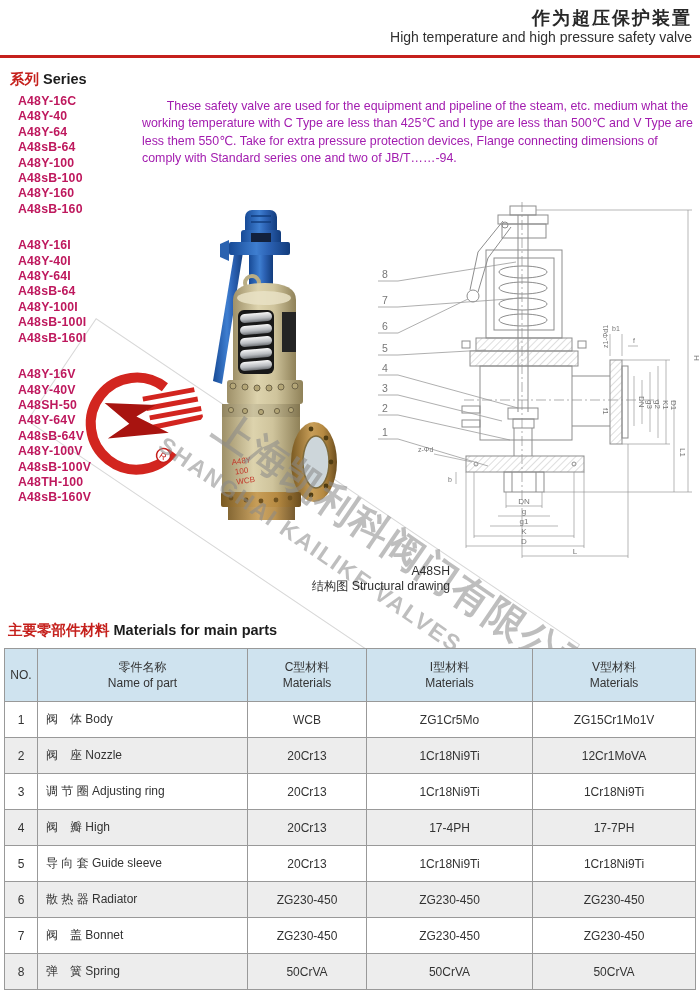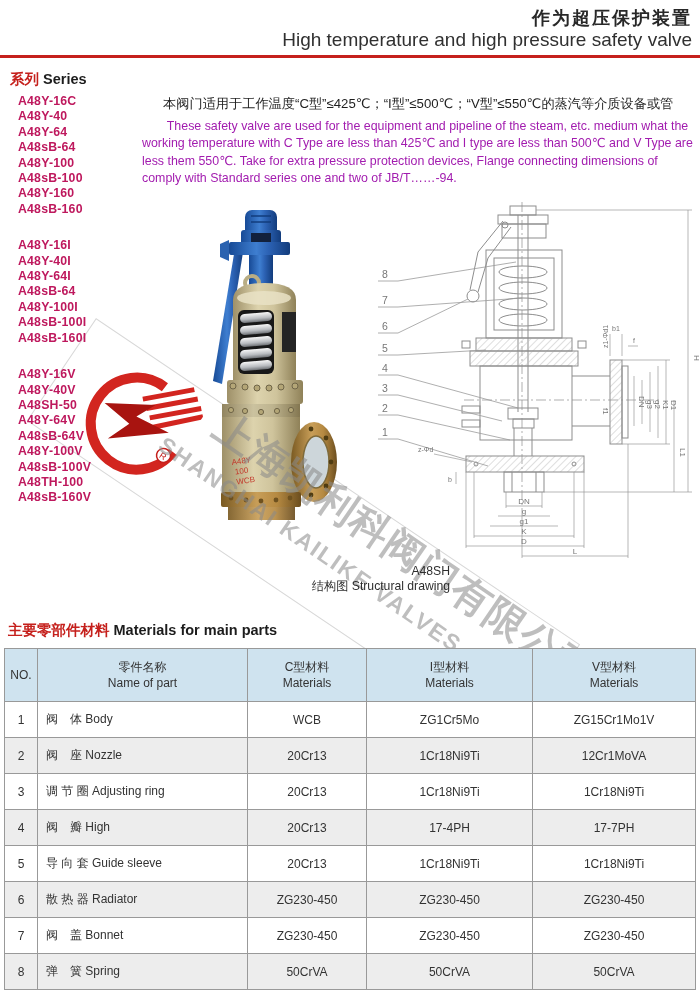--- a/index.html
+++ b/index.html
@@ -5,21 +5,21 @@
   * { margin:0; padding:0; box-sizing:border-box; }
   html,body { width:700px; height:1001px; }
   body {
     position:relative; background:#fff; overflow:hidden;
     font-family:"Liberation Sans","DejaVu Sans",sans-serif; color:#222;
   }
   .abs { position:absolute; }
 
   
   .title-zh { top:6px; right:8px; font-size:18px; font-weight:bold; color:#282828; letter-spacing:2px; z-index:4; }
-  .title-en { top:29px; right:8px; font-size:19px; color:#303030; z-index:4; }
+  .title-en { top:29px; right:8px; font-size:14px; color:#303030; z-index:4; }
   .red-rule { top:55px; left:0; width:700px; height:3px; background:#c5201c; z-index:4; }
 
   
   .sec-head { font-weight:bold; font-size:14.5px; color:#1c1c1c; z-index:4; }
   .sec-head .zh { color:#c5201c; }
   .series-head { top:70px; left:10px; }
   .materials-head { top:621px; left:8px; }
 
   
   .series-list { top:94px; left:18px; z-index:4; font-weight:bold; font-size:12.3px; color:#be185d; }
@@ -360,21 +360,20 @@
     <div class="series-item">A48Y-64V</div>
     <div class="series-item">A48sB-64V</div>
     <div class="series-item">A48Y-100V</div>
     <div class="series-item">A48sB-100V</div>
     <div class="series-item">A48TH-100</div>
     <div class="series-item">A48sB-160V</div>
   </div>
 </div>
 
 <div class="abs desc">
-  <div class="desc-zh first">本阀门适用于工作温度“C型”≤425℃；“I型”≤500℃；“V型”≤550℃的蒸汽等介质设备或管</div>
   <div class="desc-en">These safety valve are used for the equipment and pipeline of the steam, etc. medium what the working temperature with C Type are less than 425℃ and I type are less than 500℃ and V Type are less them 550℃. Take for extra pressure protection devices, Flange connecting dimensions of comply with Standard series one and two of JB/T……-94.</div>
 </div>
 
 <div class="abs caption">
   <div>A48SH</div>
   <div>结构图 Structural drawing</div>
 </div>
 
 <div class="abs sec-head materials-head">
   <span class="zh">主要零部件材料</span>

